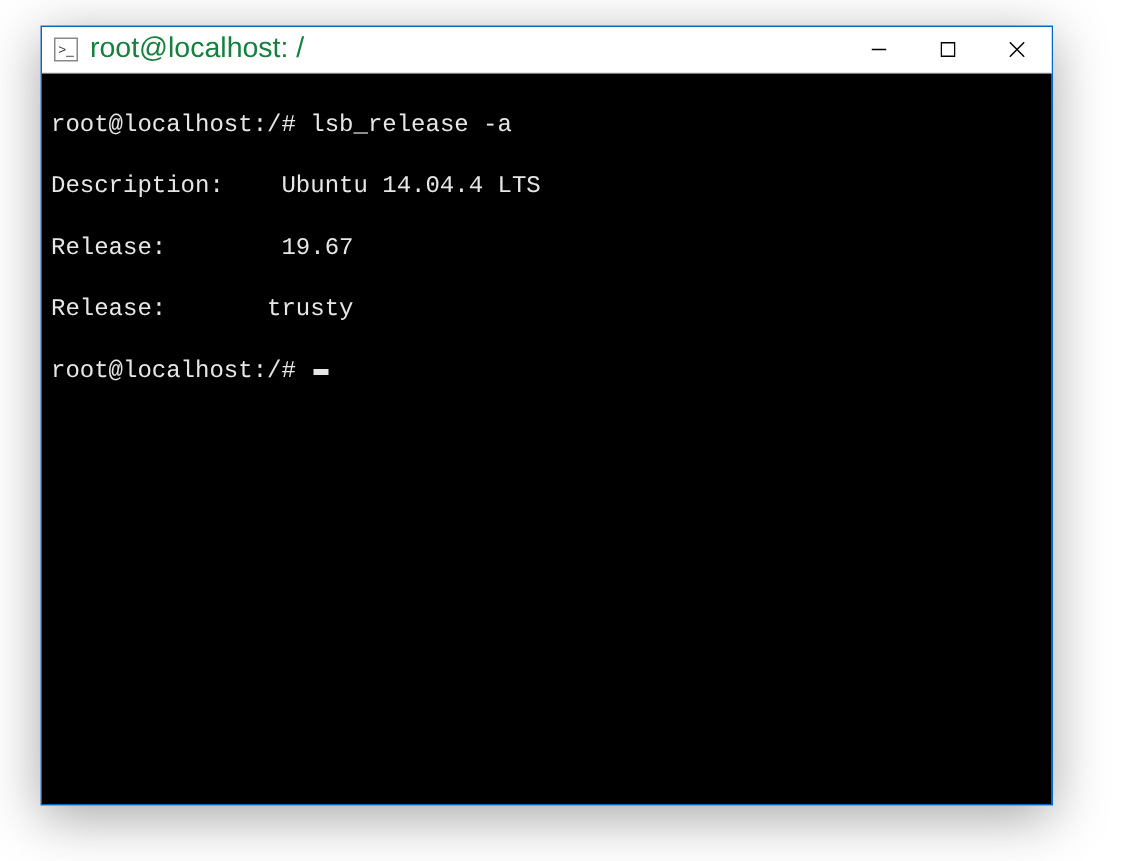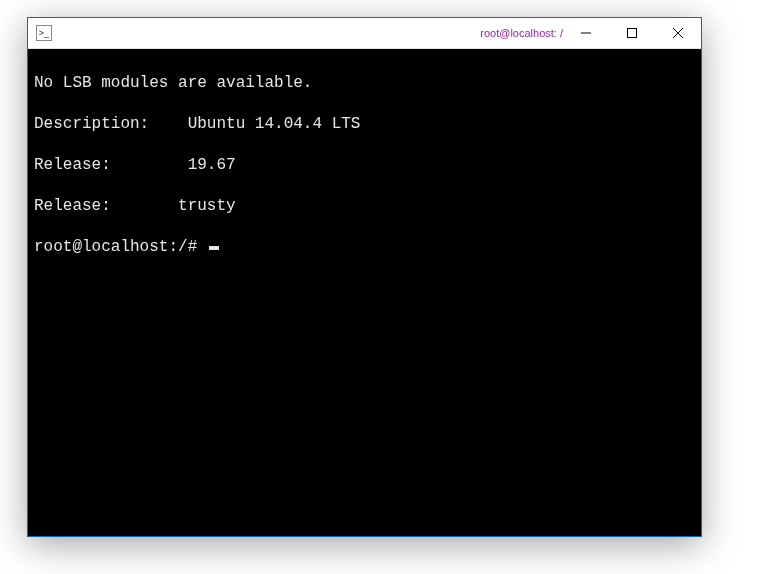--- a/index.html
+++ b/index.html
@@ -43,24 +43,23 @@
       border: 1px solid #888;
       margin-right: 8px;
       display: flex;
       align-items: center;
       justify-content: center;
       font-size: 9px;
       line-height: 1;
       color: #333;
     }
     .title-text {
-      font-size: 11px;
-      color: #a21caf;
+      font-size: 19px;
+      color: #15803d;
       flex: 1;
-      text-align: right;
     }
     .win-controls {
       display: flex;
       height: 100%;
     }
     .win-btn {
       width: 46px;
       height: 100%;
       display: flex;
       align-items: center;
@@ -118,20 +117,20 @@
         </div>
         <div class="win-btn close">
           <svg viewBox="0 0 10 10">
               <line x1="0" y1="0" x2="10" y2="10" stroke="#000" stroke-width="1"></line>
               <line x1="10" y1="0" x2="0" y2="10" stroke="#000" stroke-width="1"></line>
             </svg>
         </div>
       </div>
     </div>
     <div class="terminal">
-<span class="line">No LSB modules are available.</span>
+<span class="line"><span>root@localhost:/#</span> <span>lsb_release -a</span></span>
 <span class="line">Description:    Ubuntu 14.04.4 LTS</span>
 <span class="line">Release:        19.67</span>
 <span class="line">Release:       trusty</span>
 <span class="line"><span>root@localhost:/#</span> <span class="cursor"></span></span>
     </div>
   </div>
 </div>
 
 </body></html>

